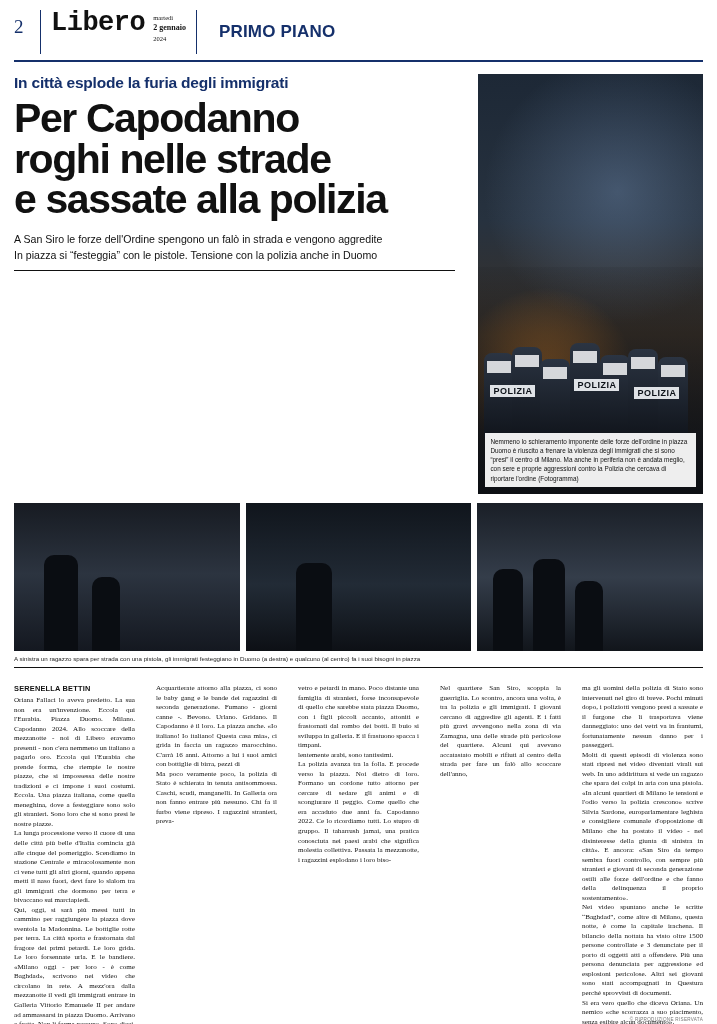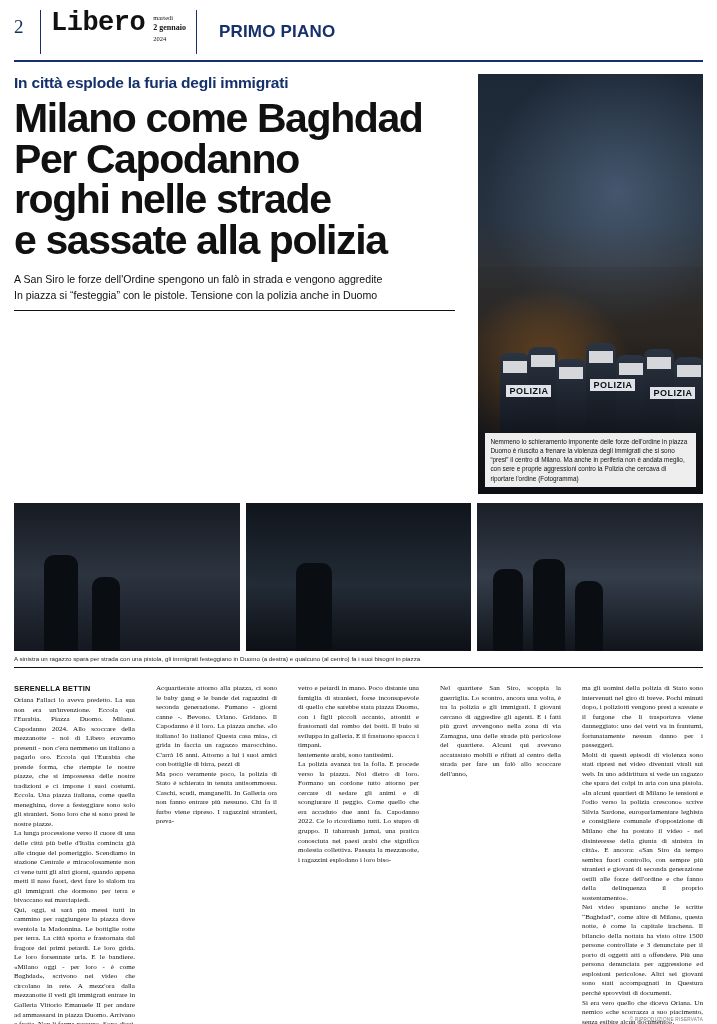--- a/index.html
+++ b/index.html
@@ -35,21 +35,21 @@
   .photo { background:#2a2f38; position:relative; overflow:hidden; }
   .photo-main { height:420px; background:
       radial-gradient(circle at 30% 72%, rgba(255,150,40,0.55) 0%, rgba(255,120,20,0.0) 26%),
       radial-gradient(circle at 62% 28%, rgba(120,150,190,0.38) 0%, rgba(40,50,70,0) 40%),
       linear-gradient(180deg,#1d2836 0%, #27323f 35%, #3a3128 62%, #1b1f26 100%);
   }
   .photo-main:before{
     content:""; position:absolute; left:0; right:0; top:46%; height:54%;
     background:linear-gradient(180deg, rgba(20,24,30,0.1), rgba(10,12,16,0.85));
   }
-  .police-row { position:absolute; left:0; right:0; top:53%; height:34%;margin-left:16px; }
+  .police-row { position:absolute; left:0; right:0; top:53%; height:34%; }
   .cop { position:absolute; bottom:0; width:30px; height:86px; background:linear-gradient(180deg,#2b3442,#10141b); border-radius:8px 8px 2px 2px; }
   .cop:after{ content:""; position:absolute; top:8px; left:3px; right:3px; height:12px; background:#e9eaec; opacity:.9; }
   .vest { position:absolute; font-family:"Liberation Sans",sans-serif; font-weight:bold; font-size:9px; color:#0c1118; background:#dfe2e6; padding:1px 3px; letter-spacing:0.5px;}
   .caption-box { position:absolute; left:7px; right:7px; bottom:7px; background:rgba(255,255,255,0.93); color:#111; font-family:"Liberation Sans", sans-serif; font-size:6.4px; line-height:1.45; padding:4px 5px; }
 
   
   .strip { display:flex; gap:6px; margin-top:9px; }
   .strip .photo { flex:1; height:148px; }
   .ph1 { background:linear-gradient(180deg,#171b22 0%,#2c3440 48%,#141820 100%); position:relative;}
   .ph2 { background:linear-gradient(180deg,#10151c 0%,#222b36 55%,#0d1015 100%); position:relative;}
@@ -79,21 +79,20 @@
         <div class="d1">2024</div>
       </div>
     </div>
     <div class="section-tag">PRIMO PIANO</div>
   </div>
 
   <div class="top">
     <div class="top-left">
       <div class="kicker">In città esplode la furia degli immigrati</div>
       <div class="headline">
-        <div>Milano come Baghdad</div>
         <div>Per Capodanno</div>
         <div>roghi nelle strade</div>
         <div>e sassate alla polizia</div>
       </div>
       <div class="subhead">
         <div>A San Siro le forze dell'Ordine spengono un falò in strada e vengono aggredite</div>
         <div>In piazza si “festeggia” con le pistole. Tensione con la polizia anche in Duomo</div>
       </div>
     </div>
     <div class="top-right">

